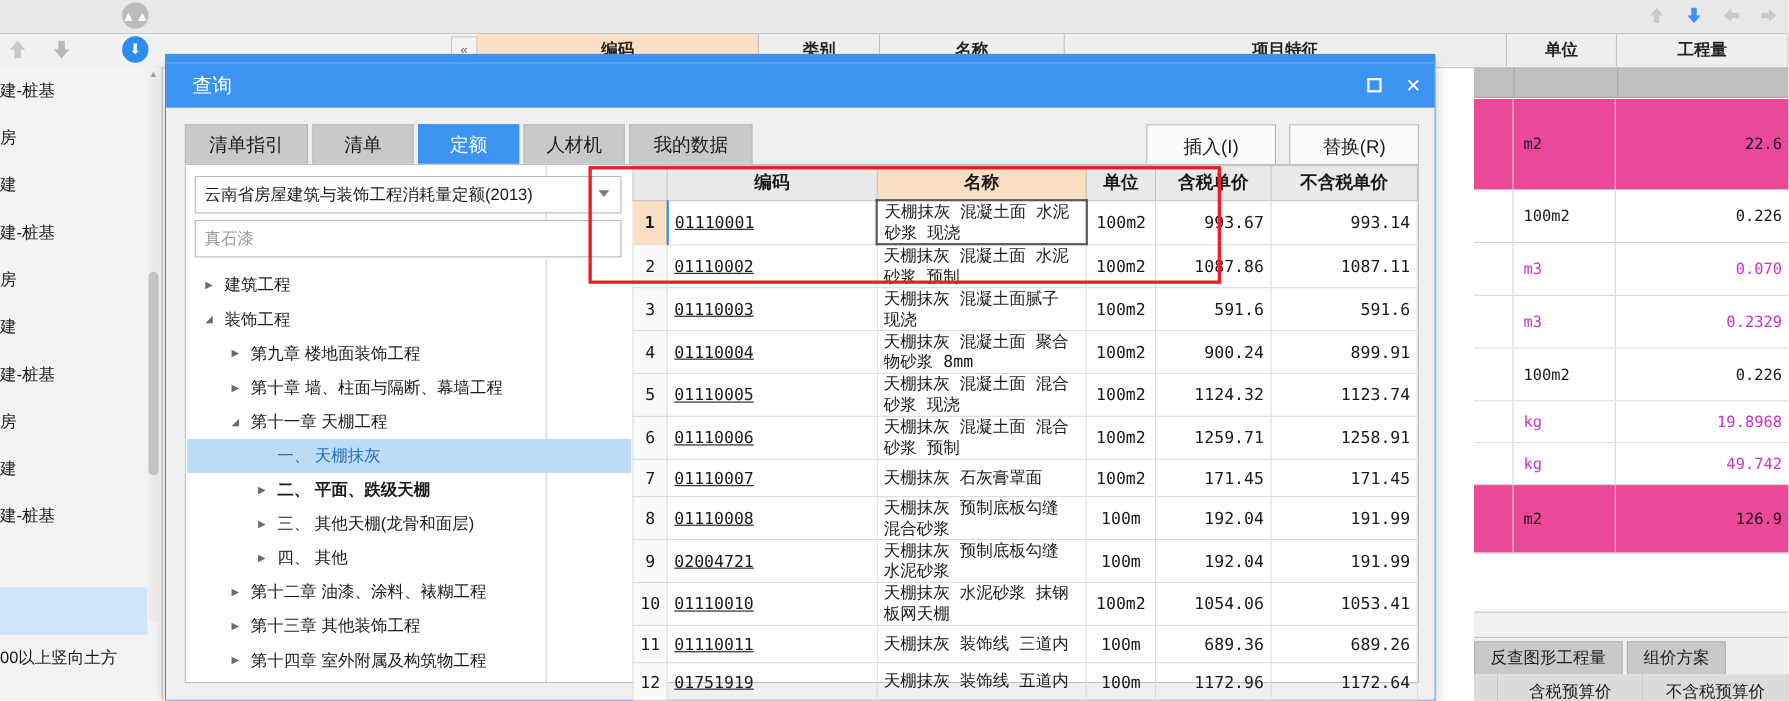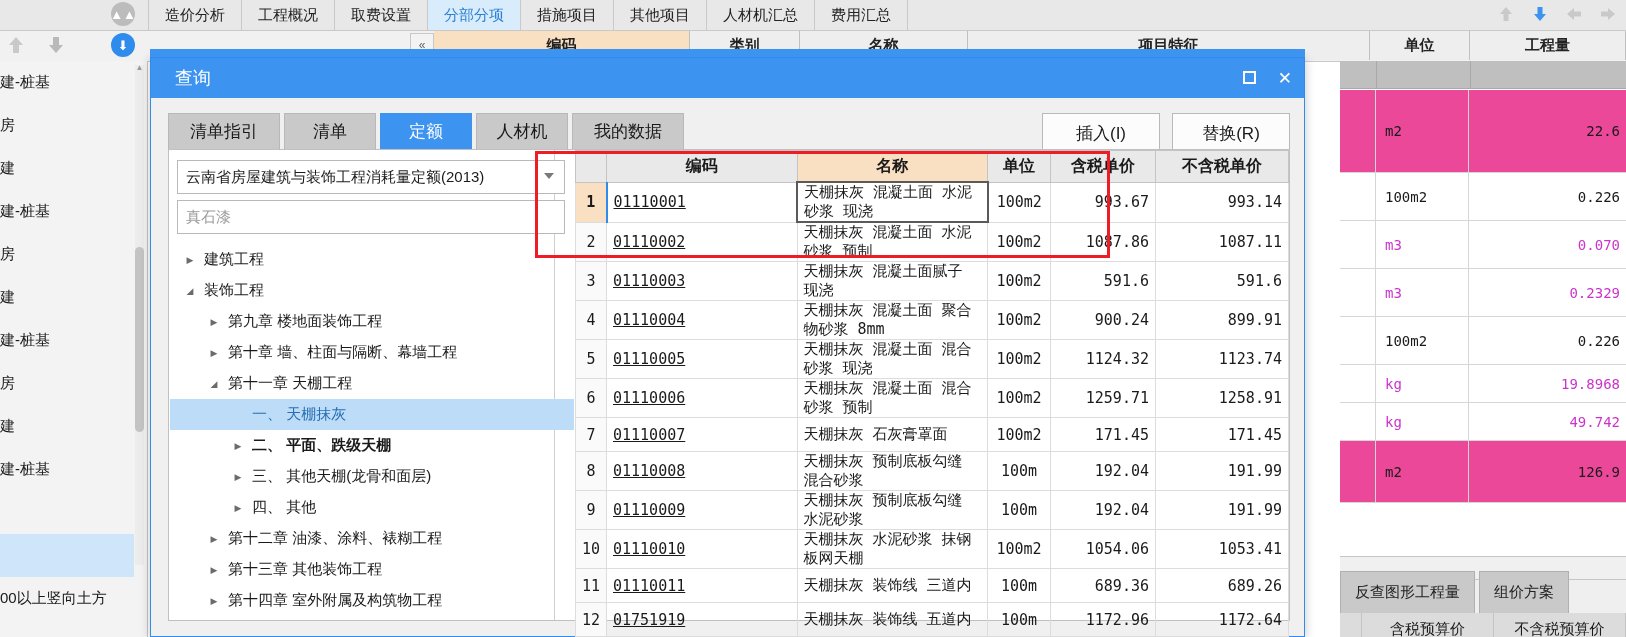--- a/index.html
+++ b/index.html
@@ -50,21 +50,21 @@
   .rr-row{position:absolute;left:0;width:286px;box-sizing:border-box;border-bottom:1px solid #d6d6d6;background:#fff;}
   .rr-row.sel{background:#ec4899;}
   .rr-unit{position:absolute;left:37px;width:92px;top:0;bottom:0;display:flex;align-items:center;padding-left:8px;
       font-family:"DejaVu Sans Mono","Liberation Mono",monospace;font-size:14px;box-sizing:border-box;border-right:1px solid #d6d6d6;}
   .rr-qty{position:absolute;left:131px;right:0;top:0;bottom:0;display:flex;align-items:center;justify-content:flex-end;padding-right:6px;
       font-family:"DejaVu Sans Mono","Liberation Mono",monospace;font-size:14px;box-sizing:border-box;}
   .rr-c0{position:absolute;left:0;width:36px;top:0;bottom:0;border-right:1px solid #d6d6d6;box-sizing:border-box;}
   .magenta{color:#cc33cc;}
   .rr-gap{position:absolute;left:0;top:495px;width:286px;height:22px;background:#f0f0f0;border-top:1px solid #c6c6c6;border-bottom:1px solid #c6c6c6;}
   .rr-tabs{position:absolute;left:0;top:519px;width:286px;height:33px;background:#efefef;display:flex;align-items:flex-end;}
-  .rr-tab{height:42px;padding:0 14px;display:flex;align-items:center;justify-content:center;background:#c9c9c9;border:1px solid #b0b0b0;
+  .rr-tab{height:30px;padding:0 14px;display:flex;align-items:center;justify-content:center;background:#c9c9c9;border:1px solid #b0b0b0;
       border-bottom:none;font-size:15px;color:#222;box-sizing:border-box;margin-right:4px;white-space:nowrap;}
   .rr-tab.active{background:#c9c9c9;}
   .rr-sub{position:absolute;left:0;top:552px;width:286px;height:34px;display:flex;}
   .rr-subcell{flex:1;display:flex;align-items:center;justify-content:center;font-size:15px;color:#1a1a1a;
       border-right:1px solid #c4c4c4;border-bottom:1px solid #c4c4c4;background:#dcdcdc;box-sizing:border-box;white-space:nowrap;}
   .rr-subpad{width:22px;background:#dcdcdc;border-right:1px solid #c4c4c4;border-bottom:1px solid #c4c4c4;box-sizing:border-box;}
 
   
   #dlg{position:absolute;left:150px;top:57px;width:1155px;height:580px;background:#f0f0f0;
      border:1px solid #2f8ced;box-sizing:border-box;box-shadow:0 2px 10px rgba(0,0,0,.22);}
@@ -80,21 +80,21 @@
      font-size:17px;color:#1a1a1a;box-sizing:border-box;margin-right:4px;}
   .tab2.active{background:#3d93f0;color:#fff;border-color:#3d93f0;}
   .tab2.w-small{width:92px;}
 
   .topbtns{position:absolute;right:14px;top:15px;display:flex;gap:12px;}
   .btn{width:118px;height:40px;background:#fcfcfc;border:1px solid #b9b9b9;display:flex;align-items:center;justify-content:center;
     font-size:17px;color:#1a1a1a;box-sizing:border-box;}
 
   .panel{position:absolute;left:17px;top:51px;width:1122px;height:472px;background:#fff;border:1px solid #c0c0c0;box-sizing:border-box;}
 
-  .leftpane{position:absolute;left:0;top:0;width:386px;height:470px;background:#fff;border-right:1px solid #cfcfcf;box-sizing:border-box;}
+  .leftpane{position:absolute;left:0;top:0;width:328px;height:470px;background:#fff;border-right:1px solid #cfcfcf;box-sizing:border-box;}
   .combo{position:absolute;left:8px;top:10px;width:388px;height:34px;border:1px solid #b9b9b9;background:#fff;box-sizing:border-box;
      display:flex;align-items:center;padding-left:8px;font-size:15px;color:#1a1a1a;}
   .combo .caret{position:absolute;right:10px;top:12px;width:0;height:0;border-left:5px solid transparent;border-right:5px solid transparent;border-top:6px solid #7a7a7a;}
   .searchbox{position:absolute;left:8px;top:50px;width:388px;height:34px;border:1px solid #b9b9b9;background:#fff;box-sizing:border-box;
      display:flex;align-items:center;padding-left:8px;font-size:15px;color:#9b9b9b;}
   .tree{position:absolute;left:1px;top:94px;width:404px;height:375px;overflow:hidden;}
   .tnode{height:31px;display:flex;align-items:center;font-size:15px;color:#1a1a1a;white-space:nowrap;box-sizing:border-box;}
   .tnode.sel{background:#bcdcf7;color:#2a6fb5;}
   .tri{display:inline-block;width:16px;text-align:center;color:#6b6b6b;font-size:9px;flex:none;}
   .tri.open{color:#6b6b6b;}
@@ -122,30 +122,20 @@
   .bluebar{position:absolute;left:150px;top:49px;width:1155px;height:8px;background:#3d93f0;z-index:5;}
 </style>
 </head>
 <body>
 
 <div id="bg">
 
   <div class="bg-topbar"></div>
   <div class="collapse-chip">▲▲</div>
 
-  <div class="tabstrip" id="app-tabs">
-      <div class="tab">造价分析</div>
-      <div class="tab">工程概况</div>
-      <div class="tab">取费设置</div>
-      <div class="tab active">分部分项</div>
-      <div class="tab">措施项目</div>
-      <div class="tab">其他项目</div>
-      <div class="tab">人材机汇总</div>
-      <div class="tab">费用汇总</div>
-    </div>
 
   <div class="topbar-right">
     <svg class="arrow-ico" viewBox="0 0 20 20">
         <path d="M10 3 L16 10 H12.5 V17 H7.5 V10 H4 Z" fill="#c9c9c9"></path>
       </svg>
     <svg class="arrow-ico" viewBox="0 0 20 20">
         <path d="M10 17 L4 10 H7.5 V3 H12.5 V10 H16 Z" fill="#3d93f0"></path>
       </svg>
     <svg class="arrow-ico" viewBox="0 0 20 20">
         <path d="M3 10 L10 4 V7.5 H17 V12.5 H10 V16 Z" fill="#c9c9c9"></path>
@@ -419,21 +409,21 @@
               <tr class="">
                 <td class="idx">8</td>
                 <td class="code">01110008</td>
                 <td class="name">天棚抹灰 预制底板勾缝 混合砂浆</td>
                 <td class="unit">100m</td>
                 <td class="p1">192.04</td>
                 <td class="p2">191.99</td>
               </tr>
               <tr class="">
                 <td class="idx">9</td>
-                <td class="code">01110009</td>
+                <td class="code">02004721</td>
                 <td class="name">天棚抹灰 预制底板勾缝 水泥砂浆</td>
                 <td class="unit">100m</td>
                 <td class="p1">192.04</td>
                 <td class="p2">191.99</td>
               </tr>
               <tr class="">
                 <td class="idx">10</td>
                 <td class="code">01110010</td>
                 <td class="name">天棚抹灰 水泥砂浆 抹钢板网天棚</td>
                 <td class="unit">100m2</td>

